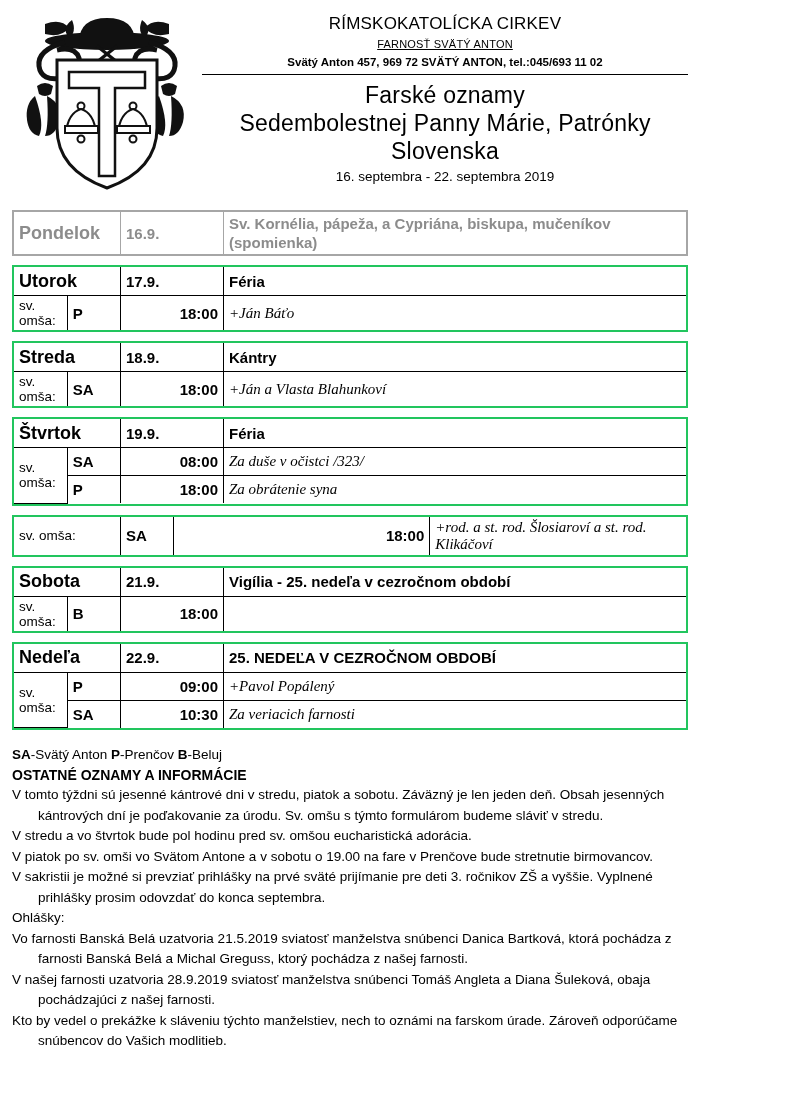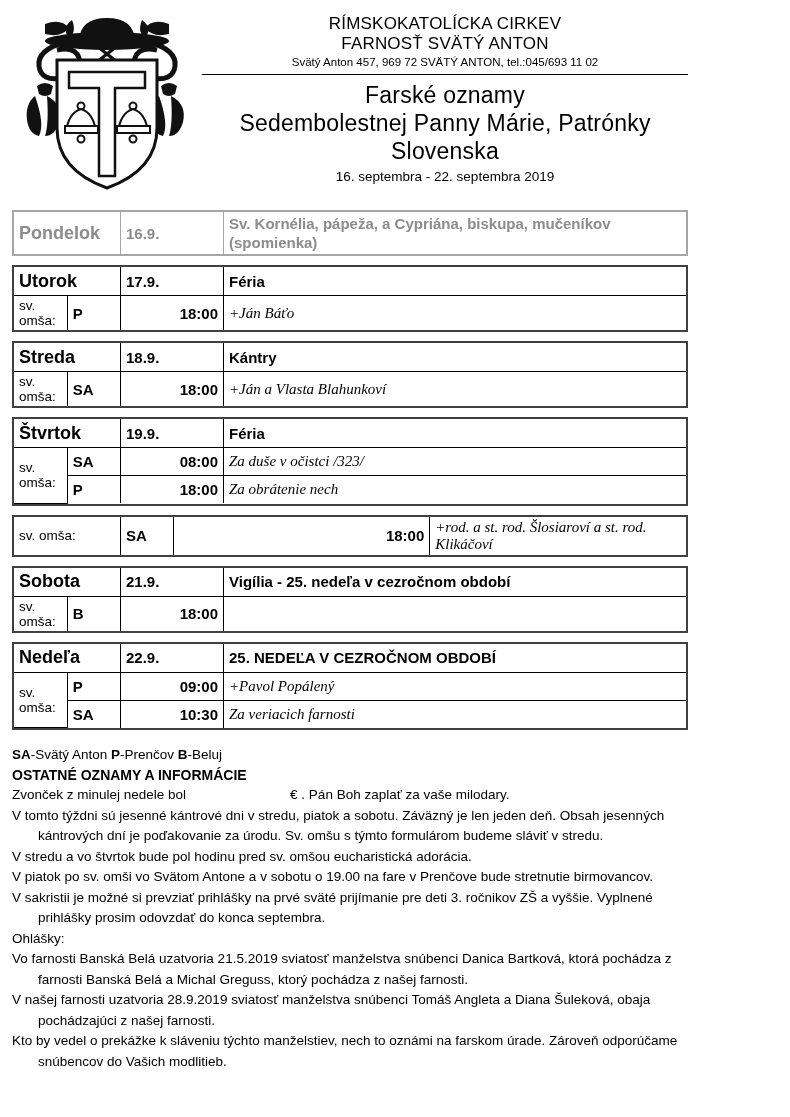--- a/index.html
+++ b/index.html
@@ -40,28 +40,29 @@
     flex: 1 1 auto;
     padding-top: 14px;
     text-align: center;
   }
   .org-line1 {
     font-size: 17px;
     letter-spacing: .2px;
     line-height: 20px;
   }
   .org-line2 {
-    font-size: 17px;
+    font-size: 11px;
     letter-spacing: .2px;
     line-height: 20px;
+    text-decoration: underline;
   }
   .org-addr {
     font-size: 11.5px;
     line-height: 15px;
-    font-weight: normal;
+    font-weight: bold;
     margin-top: 1px;
   }
   .hrule {
     border: none;
     border-top: 1.5px solid #000;
     margin: 4px 0 6px 0;
   }
   .doc-title {
     font-size: 23px;
     line-height: 28px;
@@ -71,21 +72,21 @@
     font-size: 13.5px;
     line-height: 18px;
     margin-top: 3px;
   }
 
   
   .schedule {
     margin-top: 2px;
   }
   .day-block {
-    border: 2px solid #404040;
+    border: 2px solid #22c55e;
     margin-bottom: 9px;
     box-sizing: border-box;
   }
   .day-block.muted {
     border: 2px solid #a6a6a6;
     color: #8c8c8c;
   }
   .day-block table {
     border-collapse: collapse;
     width: 100%;
@@ -275,21 +276,21 @@
             </tr>
             <tr class="massrow">
               <td class="c-day r-label" rowspan="2">sv. omša:</td>
               <td class="c-loc">SA</td>
               <td class="r-time">08:00</td>
               <td class="r-int">Za duše v očistci /323/</td>
             </tr>
             <tr class="massrow">
               <td class="c-loc">P</td>
               <td class="r-time">18:00</td>
-              <td class="r-int">Za obrátenie nech</td>
+              <td class="r-int">Za obrátenie syna</td>
             </tr>
           </tbody>
         </table>
       </div>
       <div class="day-block">
         <table>
           <tbody>
             <tr class="massrow">
               <td class="c-day r-label" rowspan="1">sv. omša:</td>
               <td class="c-loc">SA</td>
@@ -340,21 +341,20 @@
       </div>
     </div>
 
   <div class="legend">
     <b>SA</b><span>-Svätý Anton </span><b>P</b><span>-Prenčov </span><b>B</b><span>-Beluj</span>
   </div>
 
   <div class="notes-title">OSTATNÉ OZNAMY A INFORMÁCIE</div>
 
   <div class="notes">
-    <p class="note"><span>Zvonček z minulej nedele bol</span><span class="gapfill"></span><span>€ .  Pán Boh zaplať za vaše milodary.</span></p>
     <div id="notes-items">
         <p class="note">V tomto týždni sú jesenné kántrové dni v stredu, piatok a sobotu. Záväzný je len jeden deň. Obsah jesenných kántrových dní je poďakovanie za úrodu. Sv. omšu s týmto formulárom budeme sláviť v stredu.</p>
         <p class="note">V stredu a vo štvrtok bude pol hodinu pred sv. omšou eucharistická adorácia.</p>
         <p class="note">V piatok po sv. omši vo Svätom Antone a v sobotu o 19.00 na fare v Prenčove bude stretnutie birmovancov.</p>
         <p class="note">V sakristii je možné si prevziať prihlášky na prvé sväté prijímanie pre deti 3. ročnikov ZŠ a vyššie. Vyplnené prihlášky prosim odovzdať do konca septembra.</p>
         <p class="note">Ohlášky:</p>
         <p class="note">Vo farnosti Banská Belá uzatvoria 21.5.2019 sviatosť manželstva snúbenci Danica Bartková, ktorá pochádza z farnosti Banská Belá a Michal Greguss, ktorý pochádza z našej farnosti.</p>
         <p class="note">V našej farnosti uzatvoria 28.9.2019 sviatosť manželstva snúbenci Tomáš Angleta a Diana Šuleková, obaja pochádzajúci z našej farnosti.</p>
         <p class="note">Kto by vedel o prekážke k sláveniu týchto manželstiev, nech to oznámi na farskom úrade. Zároveň odporúčame snúbencov do Vašich modlitieb.</p>
       </div>

